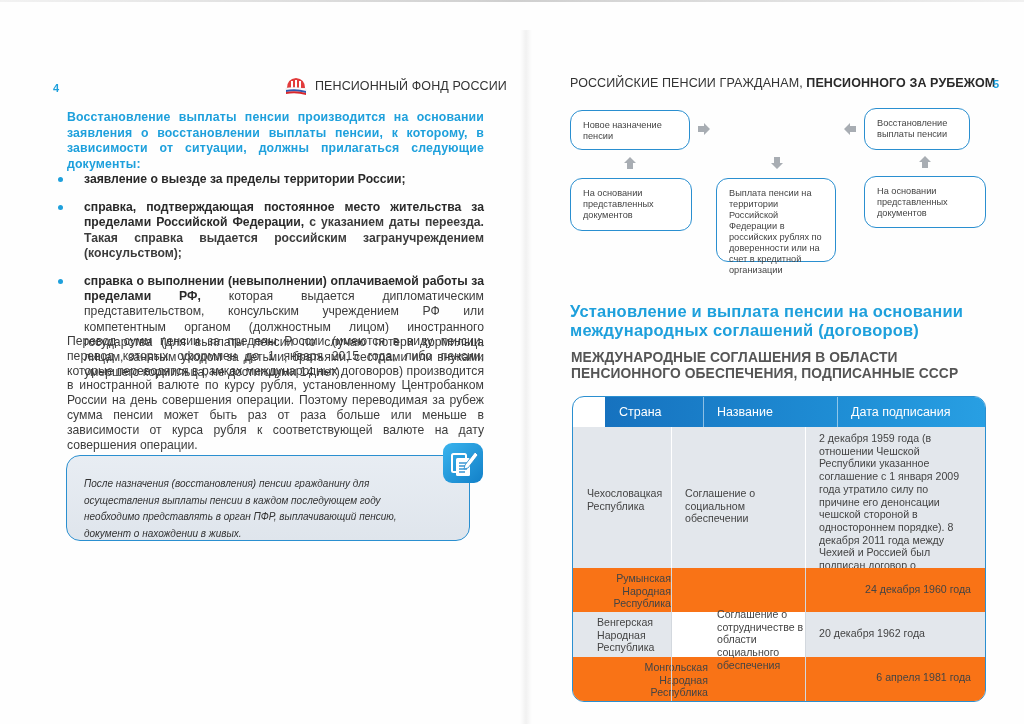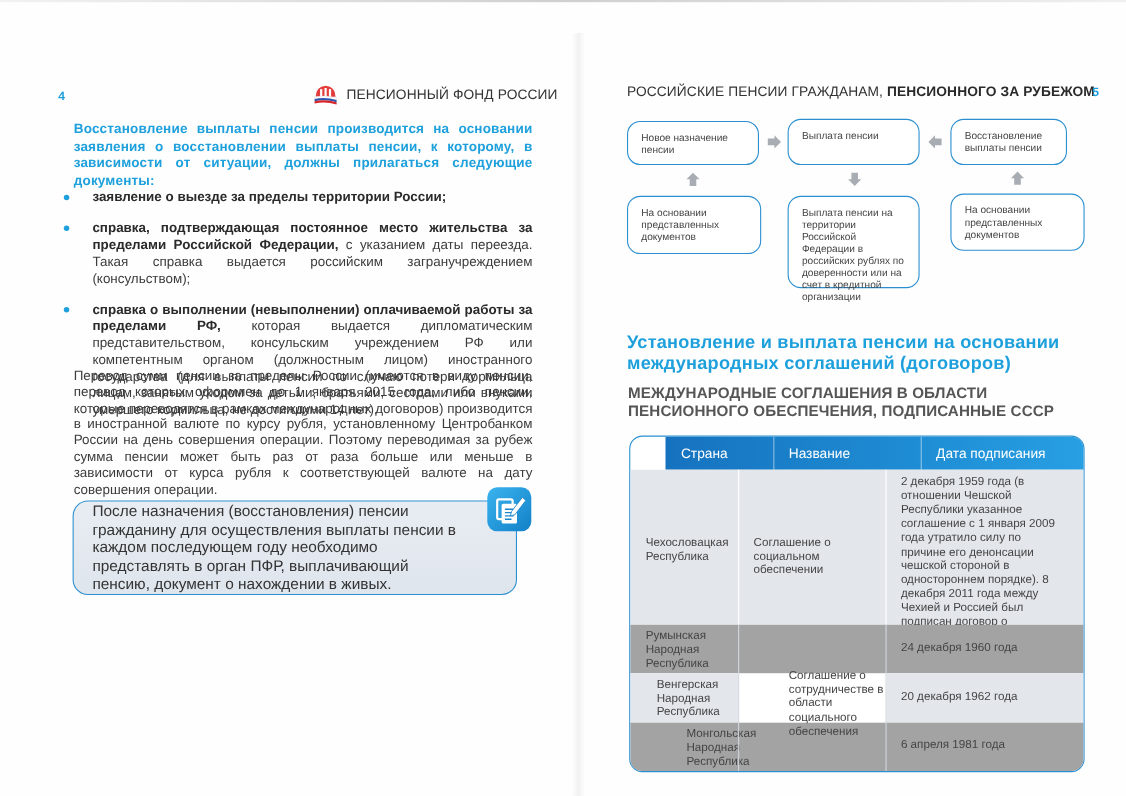--- a/index.html
+++ b/index.html
@@ -28,21 +28,21 @@
     .bullets li { position: relative; padding-left: 30px; font-size: 12.2px; line-height: 15.2px; color: #3c3c3c;
       text-align: justify; margin-bottom: 13px; }
     .bullets li .dot { position: absolute; left: 4px; top: 5px; width: 5px; height: 5px; border-radius: 50%; background: #1ea0dc; }
     .bullets li b { color: #2a2a2a; }
 
     .para { position: absolute; left: 67px; top: 334px; width: 417px; font-size: 12.2px; line-height: 14.8px;
       color: #3c3c3c; text-align: justify; }
 
     .note { position: absolute; left: 66px; top: 455px; width: 404px; height: 86px; border: 1.5px solid #2a8fd0;
       border-radius: 14px; background: linear-gradient(to bottom, #e8edf3, #dfe5ec); }
-    .note .txt { position: absolute; left: 17px; top: 0; width: 340px; font-size: 14px; line-height: 16.5px; color: #333; }
+    .note .txt { position: absolute; left: 17px; top: 20px; width: 340px; font-size: 10px; line-height: 16.5px; color: #333; font-style: italic; }
     .note-icon { position: absolute; left: 443px; top: 443px; width: 40px; height: 40px; border-radius: 9px;
       background: linear-gradient(135deg, #3ab4ee, #1280c8); }
 
     
     .right-header { position: absolute; left: 570px; top: 76px; font-size: 12.5px; color: #333; letter-spacing: 0.1px; }
     .right-header b { color: #2a2a2a; }
 
     .fbox { position: absolute; border: 1.5px solid #2a8fd0; border-radius: 12px; background: #fff;
       font-size: 9.2px; line-height: 11px; color: #444; padding: 9px 12px; }
     .arrow { position: absolute; width: 14px; height: 14px; }
@@ -52,21 +52,21 @@
     .sub-title { position: absolute; left: 571px; top: 350px; width: 420px; font-size: 13.8px; line-height: 16px;
       font-weight: bold; color: #555; letter-spacing: 0.1px; }
 
     .table-wrap { position: absolute; left: 572px; top: 396px; width: 414px; height: 306px; border: 1.5px solid #2a8fd0;
       border-radius: 12px; overflow: hidden; background: #fff; }
     .thead { position: absolute; left: 0; top: 0; width: 100%; height: 30px;
       background: linear-gradient(to right, #1672bf 0%, #1f8fd6 60%, #2aa3e6 100%); margin-left: 32px; }
     .th { position: absolute; top: 8px; font-size: 12.5px; color: #fff; }
     .row { position: absolute; left: 0; width: 100%; }
     .row.grey { background: #e3e7ec; }
-    .row.white { background: #a3a3a3; }
+    .row.white { background: #f97316; text-align: right; }
     .cell { position: absolute; font-size: 10.6px; line-height: 12.7px; color: #444; }
     .vline { position: absolute; top: 0; width: 1px; height: 100%; background: #fff; }
     .vline.dark { background: #d3d8de; }
   </style>
 </head>
 <body>
 
 <div class="spread">
   <div class="topline"></div>
   <div class="fold"></div>
@@ -88,21 +88,21 @@
     <span class="title">ПЕНСИОННЫЙ ФОНД РОССИИ</span>
   </div>
 
   <div class="intro">Восстановление выплаты пенсии производится на основании заявления о восстановлении выплаты пенсии, к которому, в зависимости от ситуации, должны прилагаться следующие документы:</div>
 
   <ul class="bullets">
     <li>
       <span class="dot"></span>
       <b>заявление о выезде за пределы территории России;</b><span></span>
     </li>
-    <li style="margin-top:2px;">
+    <li style="margin-top:2px;font-weight:bold;">
       <span class="dot"></span>
       <b>справка, подтверждающая постоянное место жительства за пределами Российской Федерации,</b><span> с указанием даты переезда. Такая справка выдается российским загранучреждением (консульством);</span>
     </li>
     <li style="margin-top:2px;">
       <span class="dot"></span>
       <b>справка о выполнении (невыполнении) оплачиваемой работы за пределами РФ,</b><span> которая выдается дипломатическим представительством, консульским учреждением РФ или компетентным органом (должностным лицом) иностранного государства (для выплаты пенсии по случаю потери кормильца лицам, занятым уходом за детьми, братьями, сестрами или внуками умершего кормильца, не достигшими 14 лет).</span>
     </li>
   </ul>
 
   <div class="para">Перевод сумм пенсии за пределы России (имеются в виду пенсии, перевод которых оформлен до 1 января 2015 года, либо пенсии, которые переводятся в рамках международных договоров) производится в иностранной валюте по курсу рубля, установленному Центробанком России на день совершения операции. Поэтому переводимая за рубеж сумма пенсии может быть раз от раза больше или меньше в зависимости от курса рубля к соответствующей валюте на дату совершения операции.</div>
@@ -123,23 +123,20 @@
   </div>
 
   <div class="right-header">
     <span>РОССИЙСКИЕ ПЕНСИИ ГРАЖДАНАМ, </span><b>ПЕНСИОННОГО ЗА РУБЕЖОМ</b>
   </div>
   <div class="page-num pn-right">5</div>
 
   <div class="fbox" style="left:570px; top:110px; width:120px; height:40px;">
     <span>Новое назначение пенсии</span>
   </div>
-  <div class="fbox" style="left:716px; top:108px; width:120px; height:42px;">
-    <span>Выплата пенсии</span>
-  </div>
   <div class="fbox" style="left:864px; top:108px; width:106px; height:42px;">
     <span>Восстановление выплаты пенсии</span>
   </div>
 
   <div class="fbox" style="left:570px; top:178px; width:122px; height:53px;">
     <span>На основании представленных документов</span>
   </div>
   <div class="fbox" style="left:716px; top:178px; width:120px; height:84px;">
     <span>Выплата пенсии на территории Российской Федерации в российских рублях по доверенности или на счет в кредитной организации</span>
   </div>

